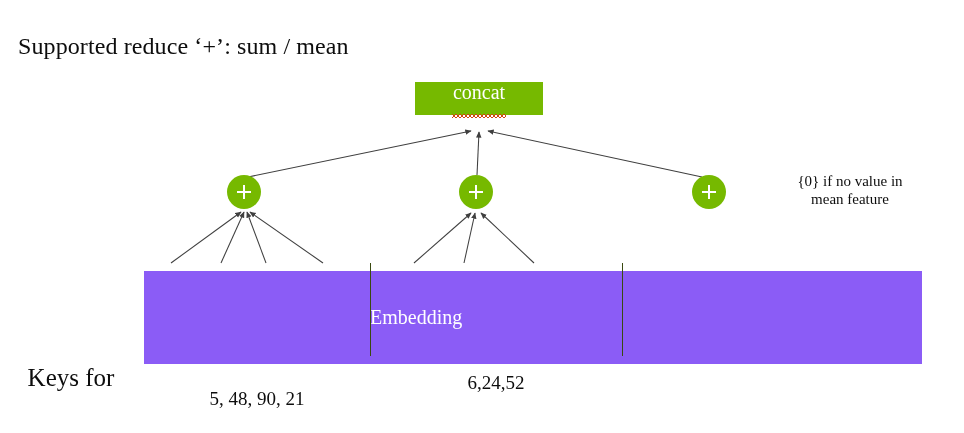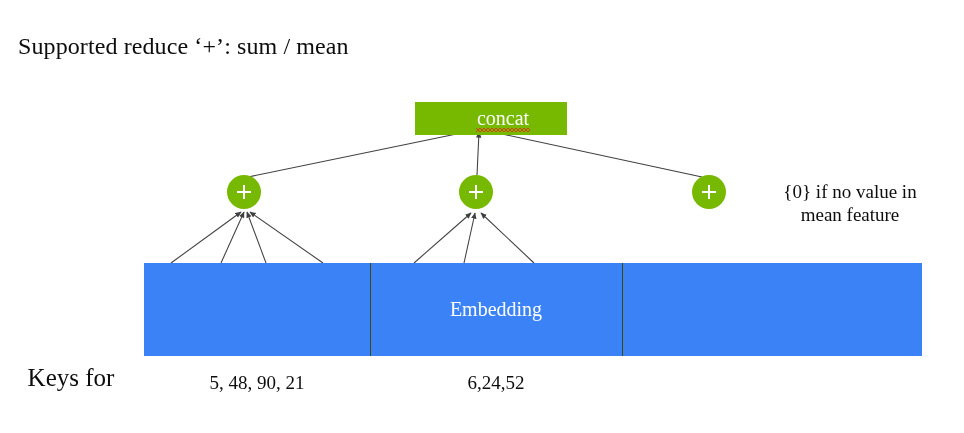--- a/index.html
+++ b/index.html
@@ -36,29 +36,27 @@
     font-size: 24px;
     color: #0d0d0d;
     letter-spacing: 0.1px;
     white-space: pre;
   }
 
   
   .concat-box {
     position: absolute;
     left: 415px;
-    top: 102px;
+    top: 82px;
     width: 128px;
     height: 33px;
     background: #76b900;
     display: flex;
-    align-items: center;
     justify-content: center;
     z-index: 4;
-    padding-left: 24px;
   }
   .concat-label {
     font-size: 20px;
     color: #ffffff;
     line-height: 1;
     position: relative;
     padding-bottom: 1px;
   }
   .concat-label::after {
     content: "";
@@ -102,45 +100,45 @@
     height: 14px;
   }
   #plus-1 { left: 227px; top: 175px; }
   #plus-2 { left: 459px; top: 175px; }
   #plus-3 { left: 692px; top: 175px; }
 
   
   .side-note {
     position: absolute;
     left: 752px;
-    top: 180px;
+    top: 172px;
     width: 196px;
     text-align: center;
-    font-size: 19px;
+    font-size: 15px;
     line-height: 1.22;
     color: #0d0d0d;
   }
 
   
   .embedding-table {
     position: absolute;
     left: 144px;
     top: 263px;
     width: 778px;
     height: 93px;
     z-index: 3;
     display: flex;
   }
   .table-seg {
-    background: #3b82f6;
+    background: #8b5cf6;
     height: 100%;
     position: relative;
     display: flex;
     align-items: center;
-    justify-content: center;
+    margin-top: 8px;
   }
   .seg-divider {
     position: absolute;
     top: 0;
     width: 1px;
     height: 100%;
     background: #3a4a10;
     z-index: 5;
   }
   #divider-1 { left: 226px; }
@@ -164,21 +162,21 @@
     color: #0d0d0d;
   }
   .keys-group {
     position: absolute;
     top: 372px;
     text-align: center;
     font-size: 19px;
     color: #0d0d0d;
     white-space: pre;
   }
-  #keys-group-1 { left: 144px; width: 226px; }
+  #keys-group-1 { left: 144px; width: 226px; margin-top: 16px; }
   #keys-group-2 { left: 370px; width: 252px; }
 
   
   .watermark {
     position: absolute;
     left: 782px;
     top: 402px;
     font-size: 15px;
     color: #d8d8d8;
     letter-spacing: 0.5px;

